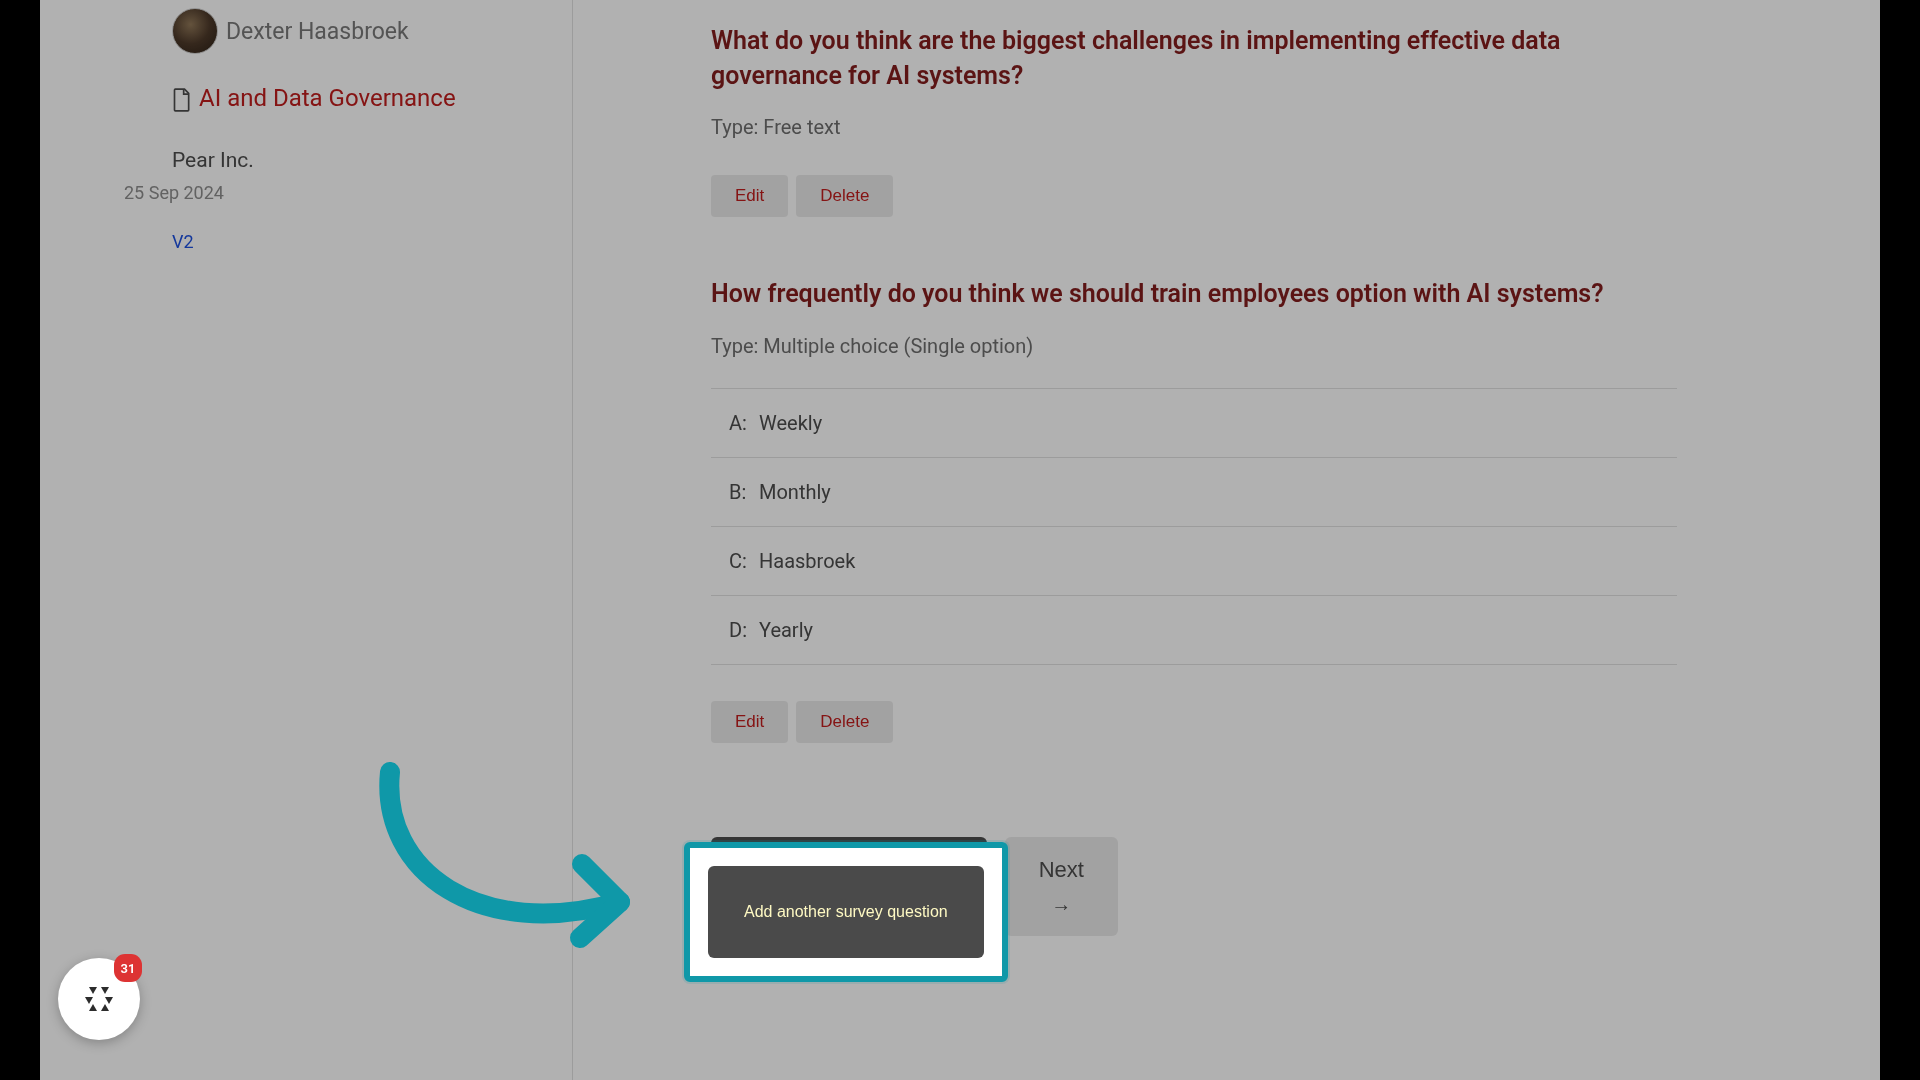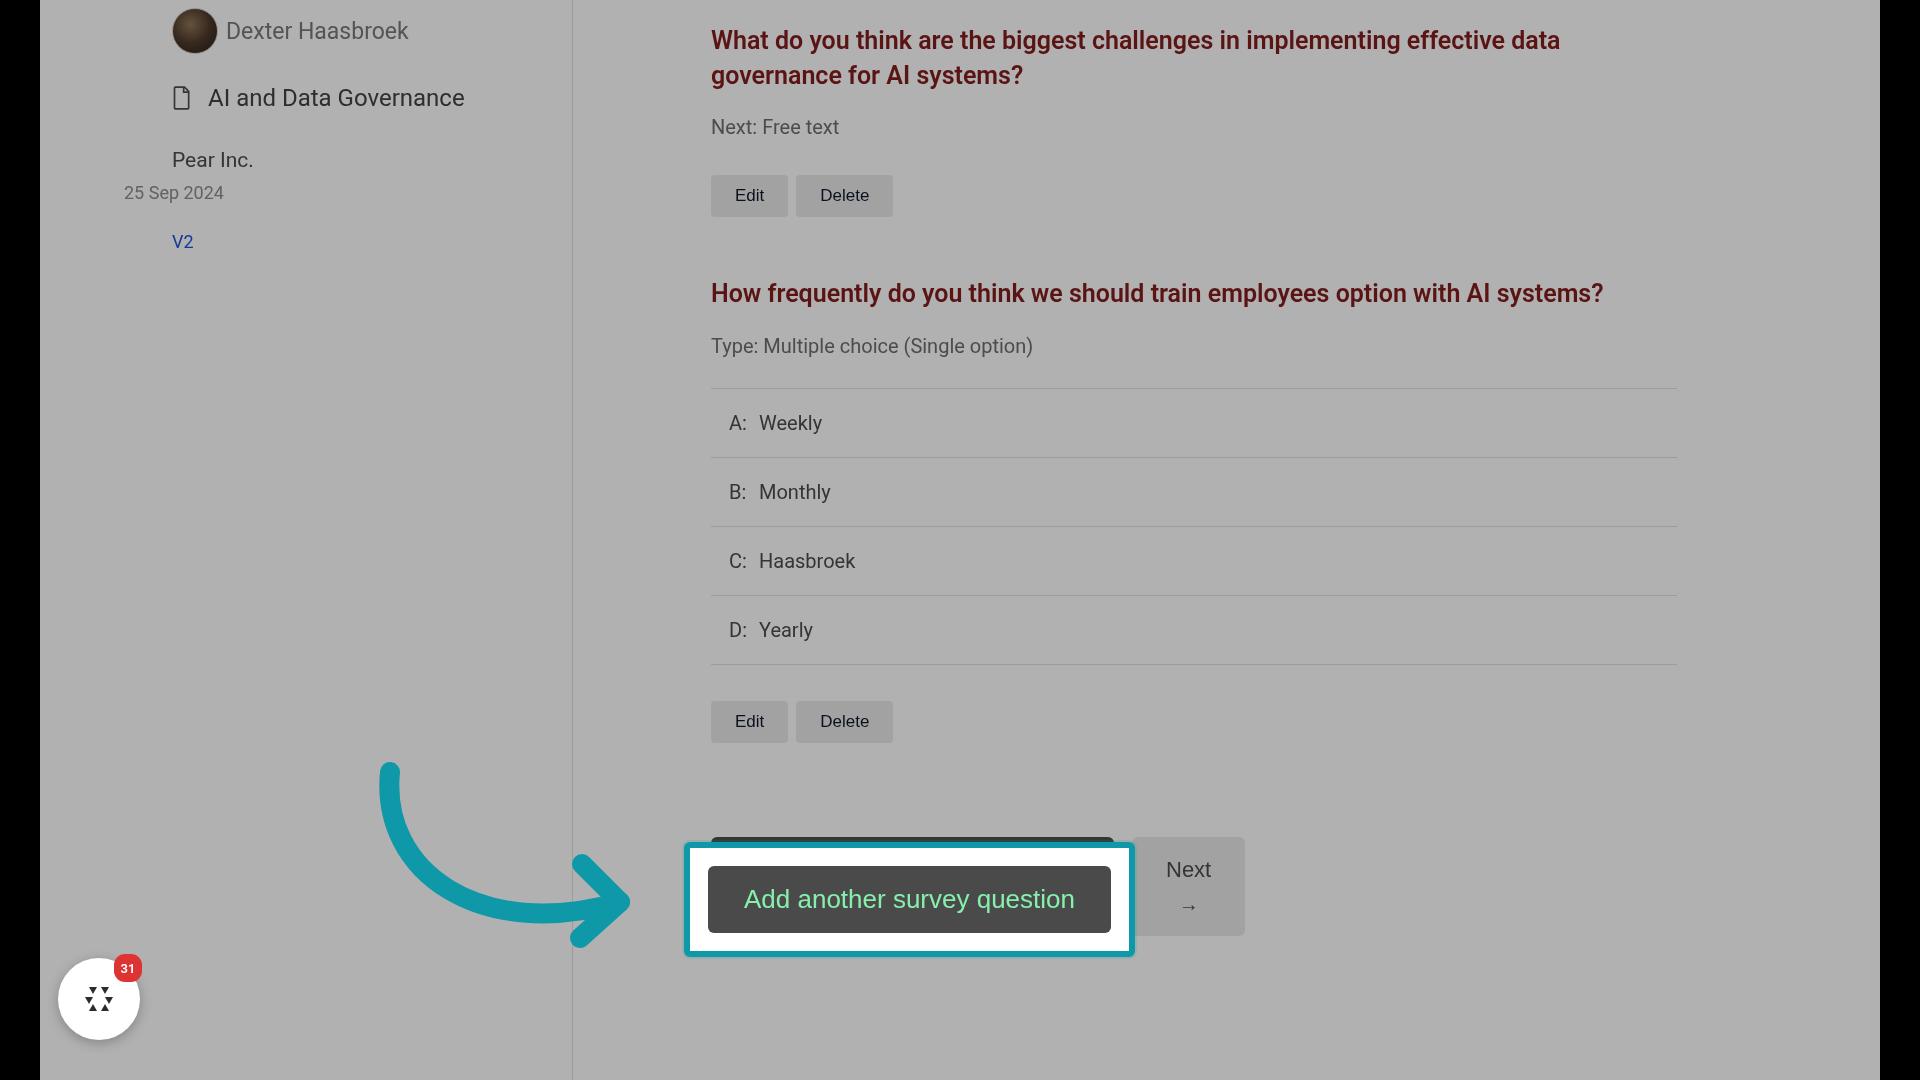--- a/index.html
+++ b/index.html
@@ -46,25 +46,25 @@
     border: 1px solid #c9c9c9;
   }
   .user-name {
     font-size: 23px;
     color: #757575;
     font-weight: 400;
   }
 
   .doc-row {
     display: flex;
-    align-items: center;
-    gap: 16px;
+    align-items: flex-end;
+    gap: 7px;
     padding: 12px 0 0 132px;
     font-size: 24px;
-    color: #404040;
+    color: #b91c1c;
     font-weight: 400;
   }
   .doc-icon { width: 20px; height: 24px; display: inline-block; }
 
   .company-name {
     padding: 36px 0 0 132px;
     font-size: 21px;
     color: #4a4a4a;
   }
   .doc-date {
@@ -98,21 +98,21 @@
     padding-top: 22px;
   }
 
   .btn-row {
     display: flex;
     gap: 8px;
     padding-top: 36px;
   }
   .btn-small {
     background: #e1e1e1;
-    color: #0f172a;
+    color: #b91c1c;
     font-size: 17px;
     border: none;
     border-radius: 4px;
     padding: 11px 24px;
     cursor: pointer;
   }
 
   .question-block-2 { padding-top: 60px; }
 
   .options-table {
@@ -131,26 +131,26 @@
   .opt-val { }
 
   .footer-btns {
     display: flex;
     gap: 18px;
     padding-top: 94px;
   }
 
   .btn-add {
     background: #4a4a4a;
-    color: #86efac;
-    font-size: 26px;
+    color: #fef9c3;
+    font-size: 16px;
     font-weight: 500;
     border: none;
     border-radius: 6px;
-    padding: 18px 36px;
+    padding: 37px 36px;
     cursor: pointer;
   }
   .btn-next {
     background: #e1e1e1;
     color: #4a4a4a;
     font-size: 22px;
     font-weight: 500;
     border: none;
     border-radius: 6px;
     padding: 20px 34px;
@@ -233,21 +233,21 @@
 
     <div class="company-name">Pear Inc.</div>
     <div class="doc-date">25 Sep 2024</div>
     <div class="doc-version">V2</div>
   </aside>
 
   <main class="main">
 
     <section class="question-block">
       <h3 class="question-title">What do you think are the biggest challenges in implementing effective data governance for AI systems?</h3>
-      <div class="question-type">Next: Free text</div>
+      <div class="question-type">Type: Free text</div>
       <div class="btn-row">
         <button class="btn-small">Edit</button>
         <button class="btn-small">Delete</button>
       </div>
     </section>
 
     <section class="question-block-2">
       <h3 class="question-title">How frequently do you think we should train employees option with AI systems?</h3>
       <div class="question-type">Type: Multiple choice (Single option)</div>
 

